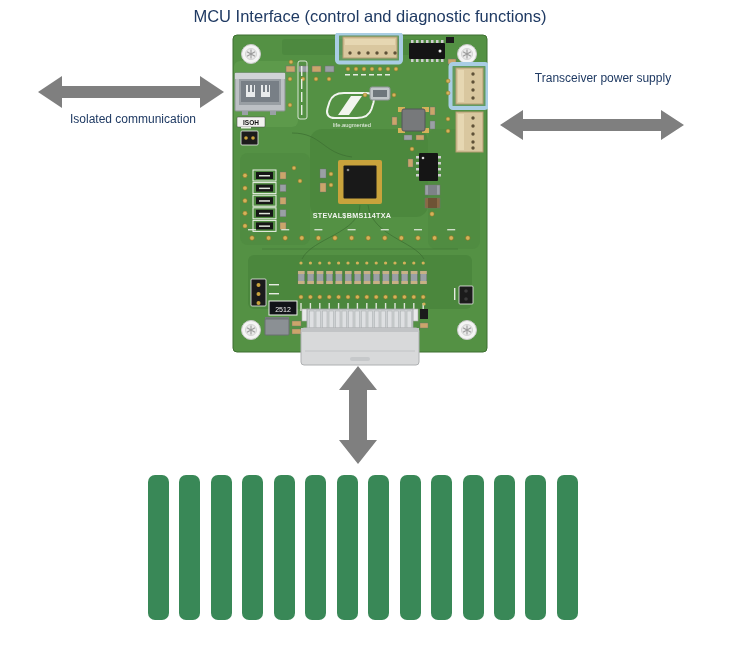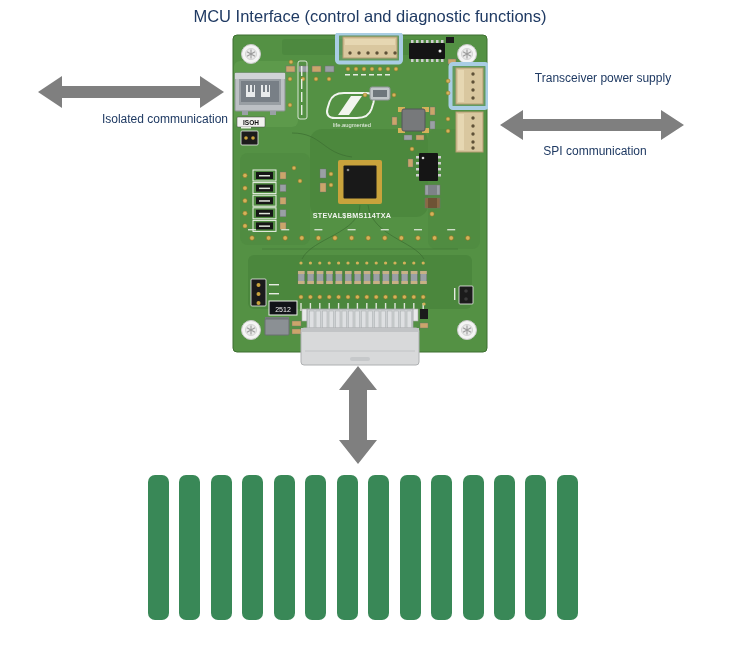--- a/index.html
+++ b/index.html
@@ -2,21 +2,21 @@
 <html style="--navy: #1f3a63; --gray: #7f7f7f; --cell-green: #398857;"><head>
 <meta charset="utf-8">
 <style>
   html,body{margin:0;padding:0;background:#fff;}
   .canvas{
     position:relative;width:729px;height:658px;background:#ffffff;
     font-family:"Liberation Sans",sans-serif;overflow:hidden;
   }
   .lbl{position:absolute;color:var(--navy,#1f3a63);font-size:12px;line-height:1.15;white-space:nowrap;}
   .title{left:150px;top:7px;width:440px;text-align:center;font-size:16.5px;}
-  .iso-label{left:38px;top:113px;width:190px;text-align:right;}
+  .iso-label{left:38px;top:113px;width:190px;text-align:center;}
   .txrx-label{left:498px;top:72px;width:210px;text-align:center;}
   .spi-label{left:505px;top:145px;width:180px;text-align:center;}
   .battery-caption{left:140px;top:623px;width:460px;text-align:center;}
   svg{position:absolute;display:block;}
   .arrow{fill:var(--gray,#7f7f7f);}
   .battery-row{
     position:absolute;left:148px;top:475px;width:430px;height:145px;
     display:flex;justify-content:space-between;
   }
   .battery-cell{
@@ -33,21 +33,20 @@
 
   <svg style="left:38px;top:74px" width="186" height="36" viewBox="0 0 186 36">
     <polygon class="arrow" points="0,18 24,2 24,12 162,12 162,2 186,18 162,34 162,24 24,24 24,34"></polygon>
   </svg>
   <div class="lbl iso-label">Isolated communication</div>
 
   <div class="lbl txrx-label">Transceiver power supply</div>
   <svg style="left:500px;top:108px" width="184" height="34" viewBox="0 0 184 34">
     <polygon class="arrow" points="0,17 23,2 23,11 161,11 161,2 184,17 161,32 161,23 23,23 23,32"></polygon>
   </svg>
-  <div class="lbl spi-label">SPI communication</div>
 
   <svg style="left:336px;top:366px" width="44" height="98" viewBox="0 0 44 98">
     <polygon class="arrow" points="22,0 41,24 31,24 31,74 41,74 22,98 3,74 13,74 13,24 3,24"></polygon>
   </svg>
 
   <svg style="left:232px;top:33px" width="256" height="335" viewBox="0 0 256 335">
 
     <rect x="1" y="2" width="254" height="317" rx="4" fill="#549144" stroke="#3d6f31" stroke-width="1"></rect>
 
     <rect x="50" y="6" width="150" height="16" rx="3" fill="#4b873d" opacity="0.75"></rect>

